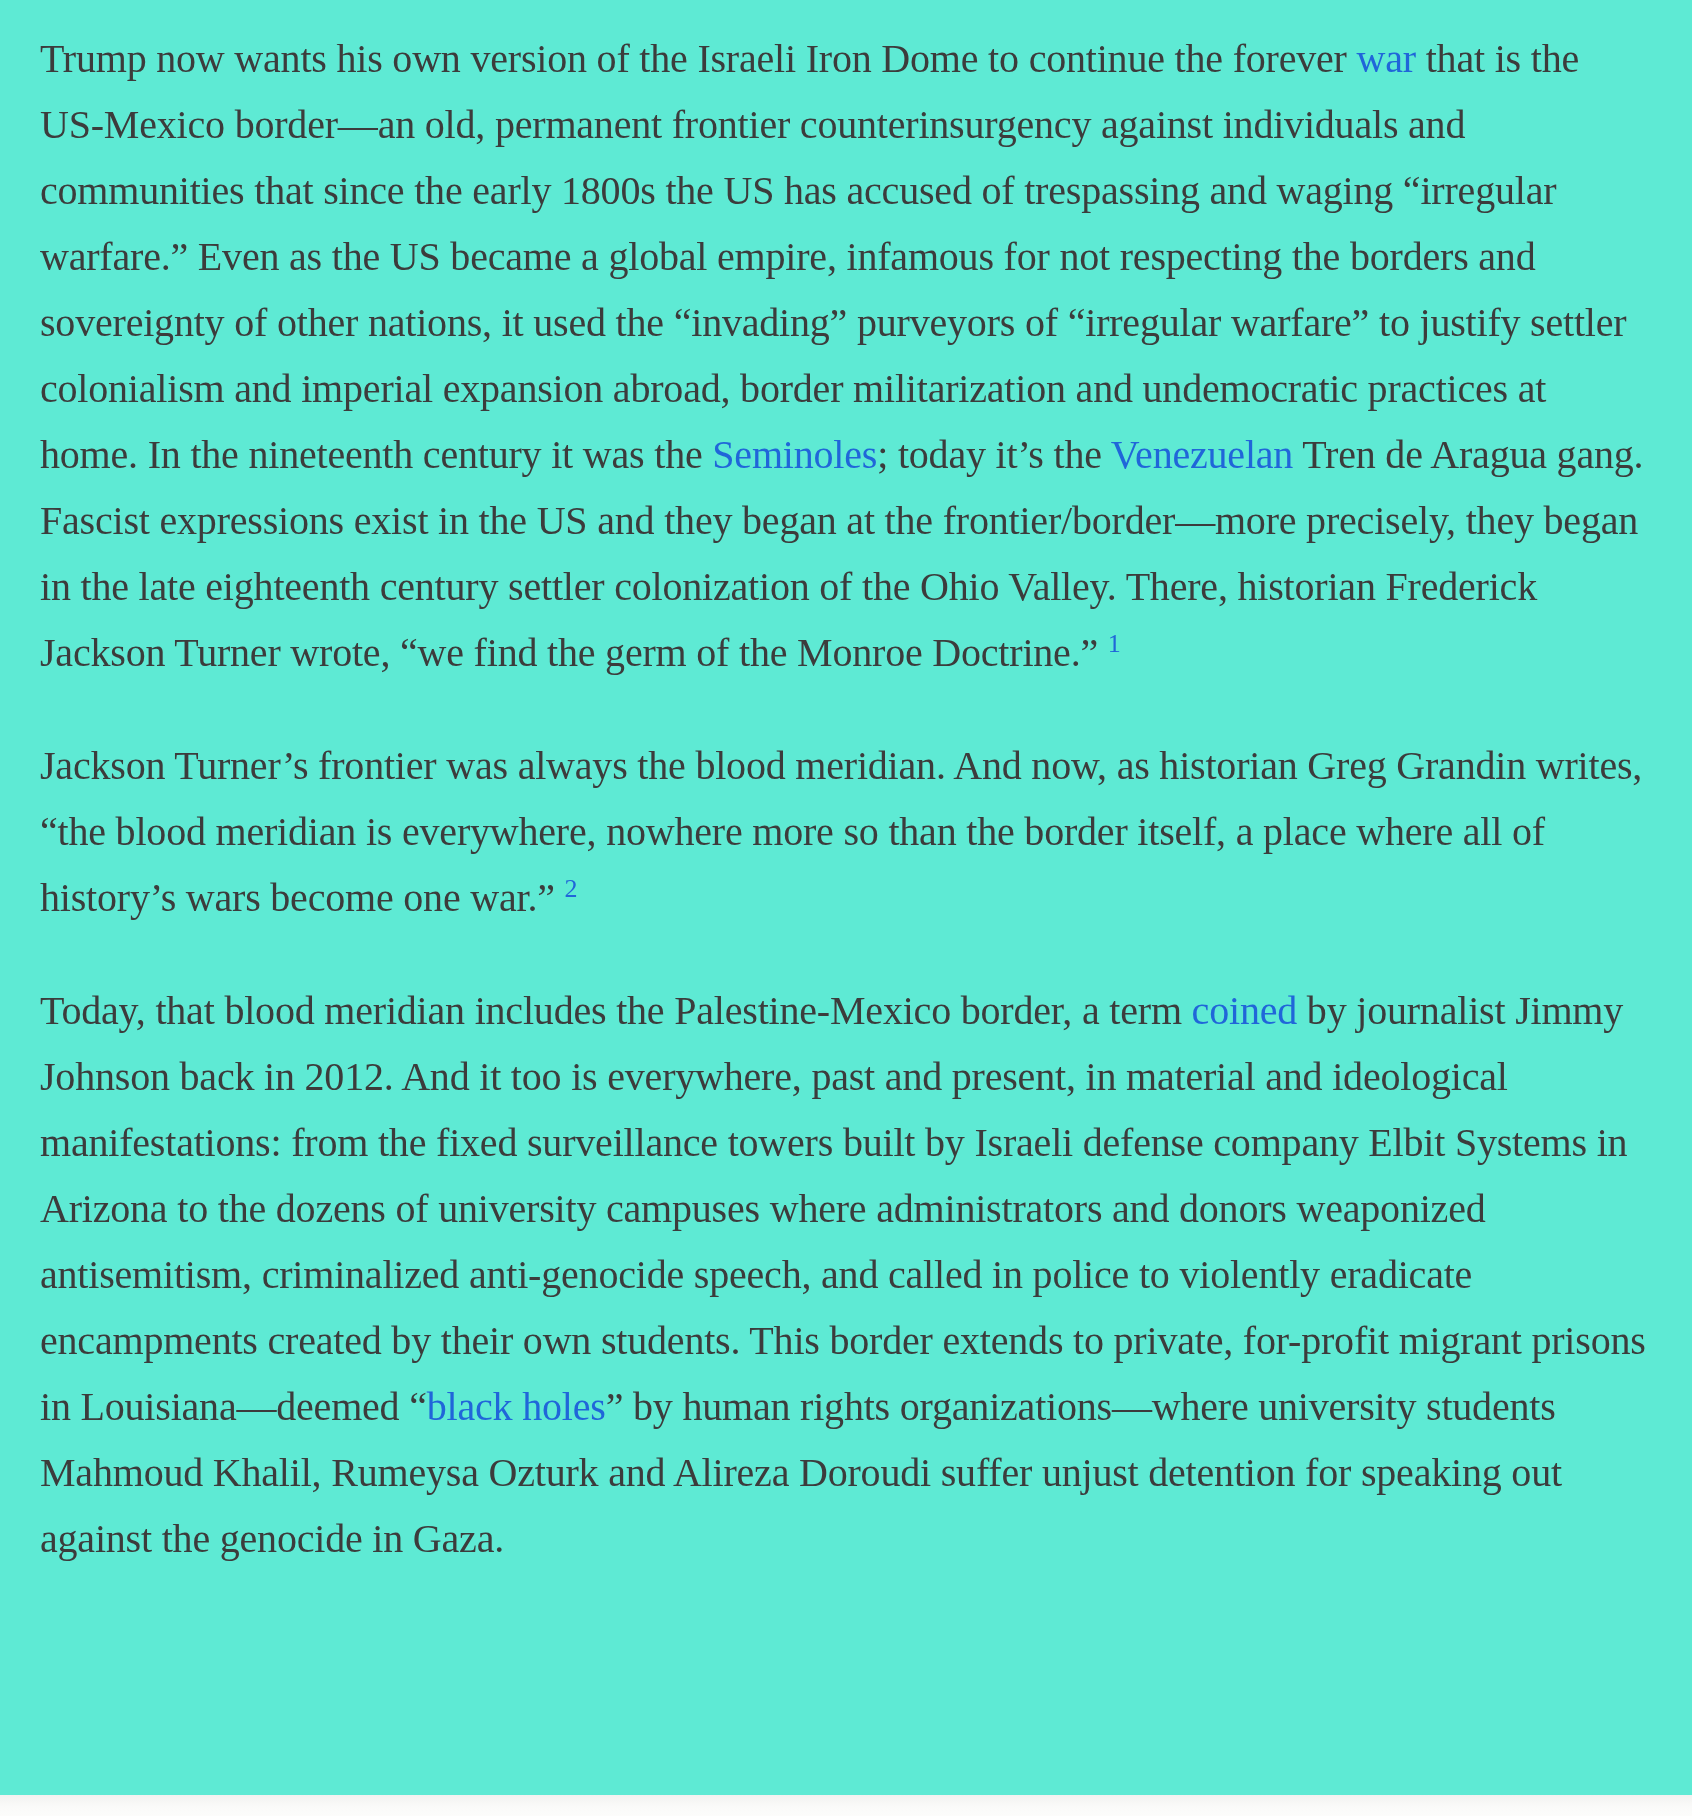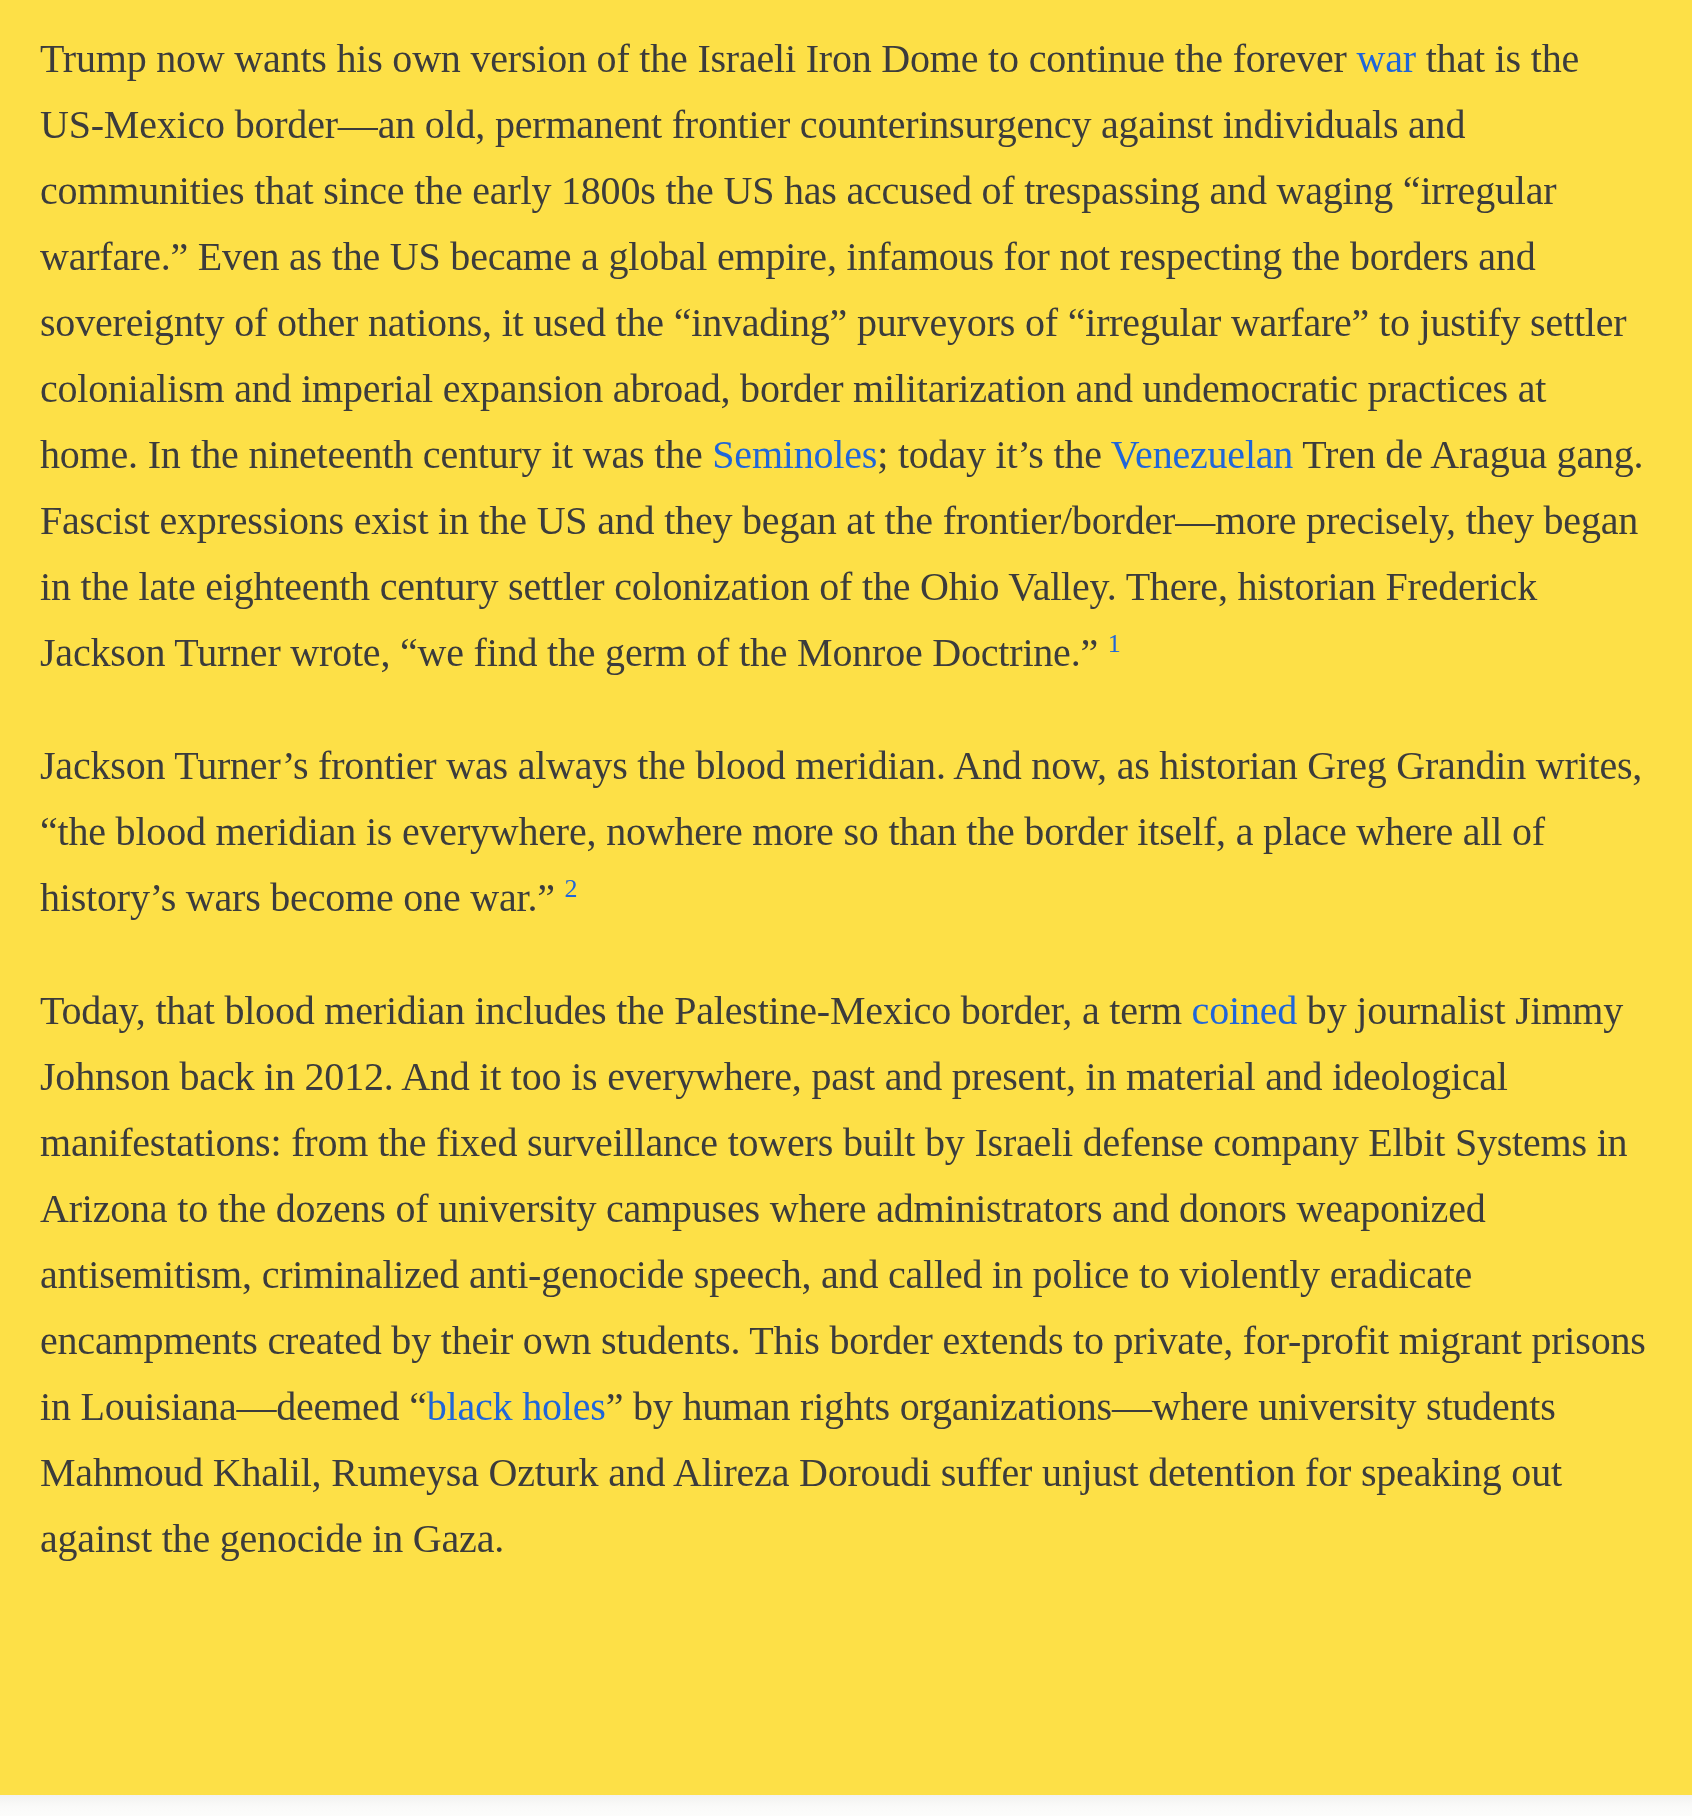--- a/index.html
+++ b/index.html
@@ -5,21 +5,21 @@
   html, body {
     margin: 0;
     padding: 0;
     background: #f5f5f3;
   }
   .page {
     position: relative;
     width: 1692px;
     height: 1816px;
     overflow: hidden;
-    background: #fde047;
+    background: #5eead4;
     font-family: "Liberation Serif", "DejaVu Serif", serif;
   }
   .article {
     padding: 26px 40px 0 40px;
     color: #3c3c3c;
     font-size: 40px;
     line-height: 66px;
     letter-spacing: -0.2px;
   }
   .para {

